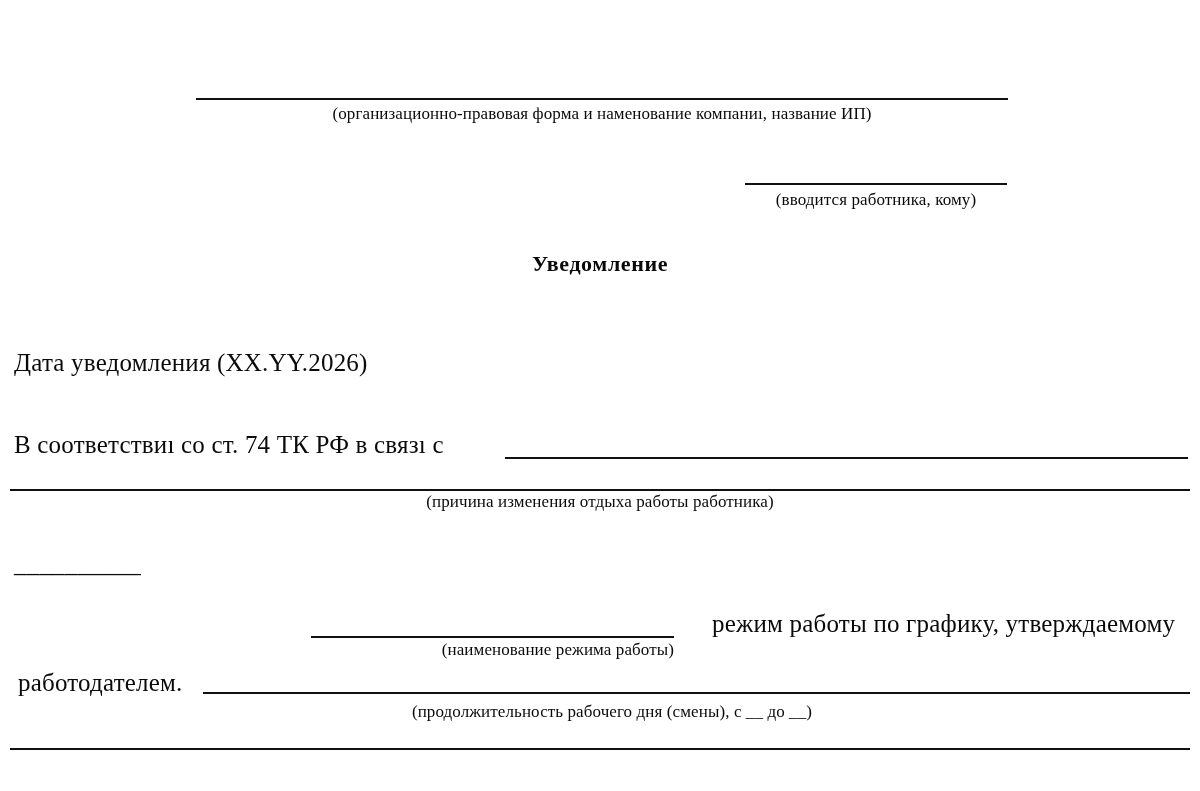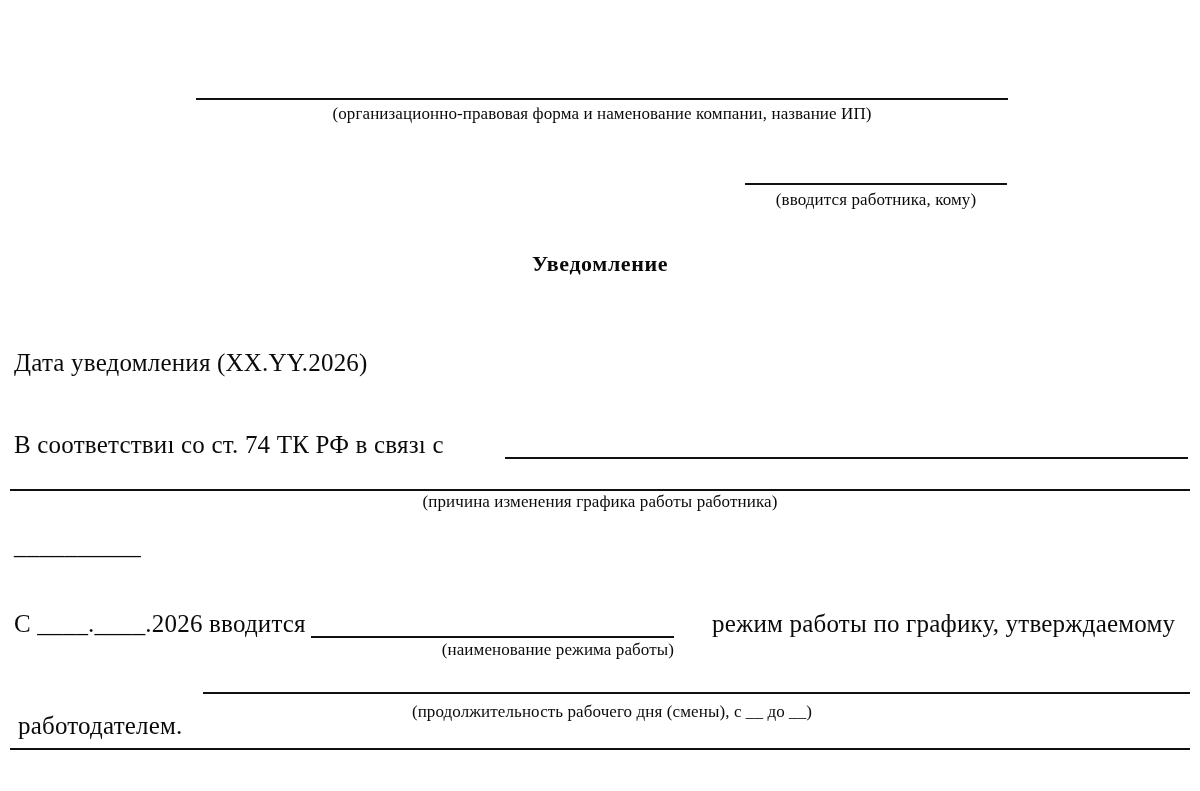--- a/index.html
+++ b/index.html
@@ -82,35 +82,34 @@
   <div class="txt title center" style="left:400px; top:245px; width:400px;">Уведомление</div>
 
   <div class="txt body-line" style="left:14px; top:319px;margin-top:31px;">Дата уведомления (XX.YY.2026)</div>
 
   <div class="txt body-line" style="left:14px; top:432px;">В соответствиı со ст. 74 ТК РФ в связı с</div>
 
   <div class="rule" style="left:505px; top:457px; width:683px;"></div>
 
   <div class="rule" style="left:10px; top:489px; width:1180px;"></div>
 
-  <div class="txt caption center" style="left:380px; top:493px; width:440px;">(причина изменения графика работы работника)</div>
+  <div class="txt caption center" style="left:380px; top:493px; width:440px;">(причина изменения отдыха работы работника)</div>
 
 
-  <div class="txt body-line" style="left:14px; top:533px;">__________</div>
+  <div class="txt body-line" style="left:14px; top:551px;">__________</div>
 
 
-  <div class="txt body-line" style="left:14px; top:611px;">С ____.____.2026 вводится</div>
 
   <div class="rule" style="left:311px; top:636px; width:363px;"></div>
 
   <div class="txt body-line" style="left:712px; top:611px;">режим работы по графику, утверждаемому</div>
 
   <div class="txt caption center" style="left:311px; top:641px; width:363px;text-align:right;">(наименование режима работы)</div>
 
-  <div class="txt body-line" style="left:18px; top:670px;margin-top:43px;">работодателем.</div>
+  <div class="txt body-line" style="left:18px; top:670px;">работодателем.</div>
 
   <div class="rule" style="left:203px; top:692px; width:987px;"></div>
 
   <div class="txt caption center" style="left:362px; top:703px; width:500px;">(продолжительность рабочего дня (смены), с __ до __)</div>
 
   <div class="rule" style="left:10px; top:748px; width:1180px;"></div>
 
 
 </div>
 

